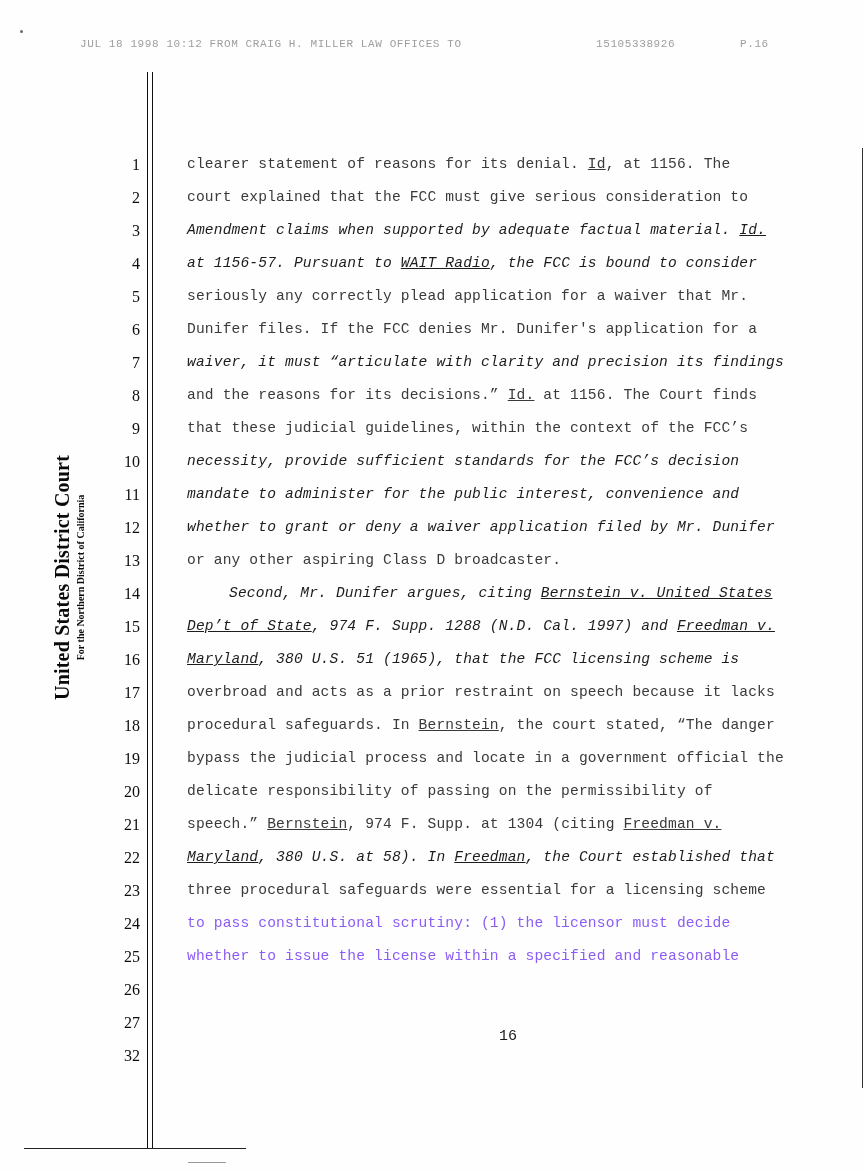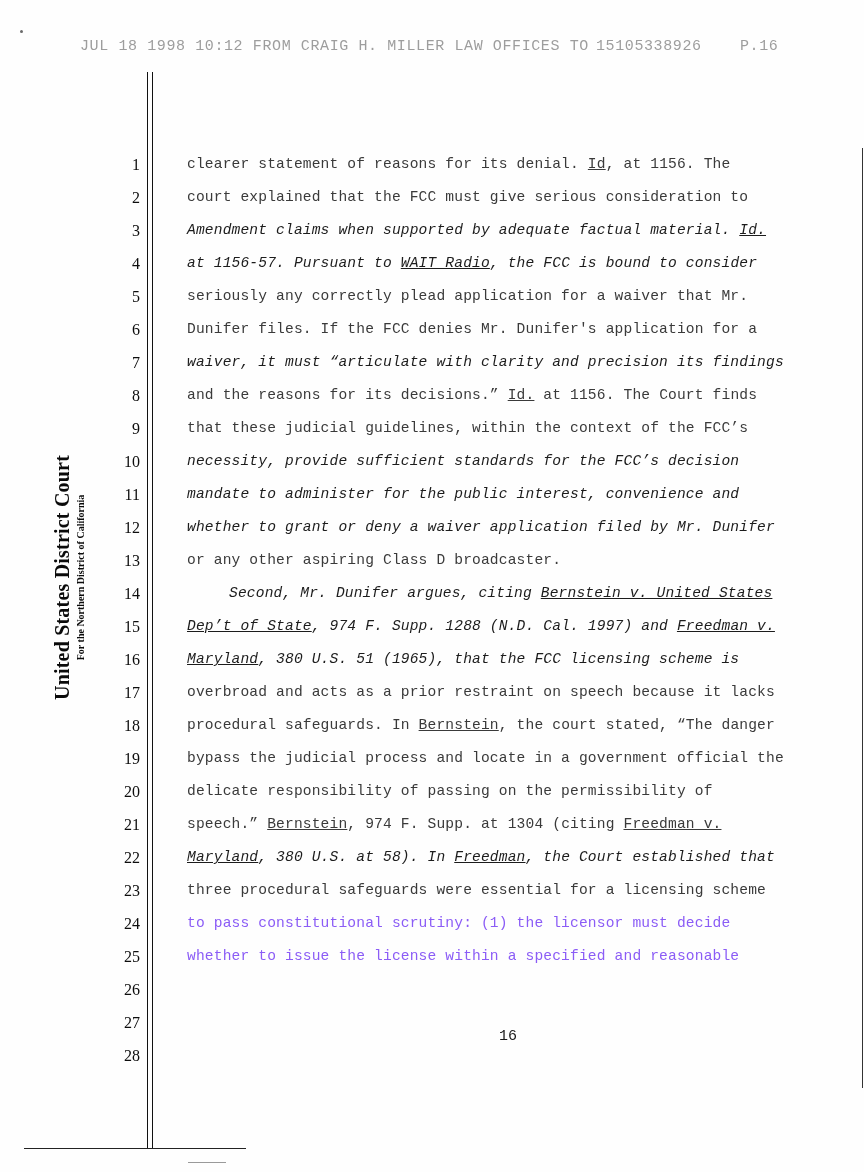--- a/index.html
+++ b/index.html
@@ -23,21 +23,21 @@
   }
 
   
   .fax-header {
     position: absolute;
     top: 38px;
     left: 80px;
     width: 720px;
     height: 16px;
     font-family: "Liberation Mono", monospace;
-    font-size: 15px;
+    font-size: 11px;
     letter-spacing: 0.6px;
     color: #8d8d8d;
     white-space: nowrap;
     opacity: 0.85;
   }
   .fax-header .seg-left { position: absolute; left: 0; top: 0; }
   .fax-header .seg-right { position: absolute; left: 516px; top: 0; }
   .fax-header .seg-page { position: absolute; left: 660px; top: 0; }
 
   .dot-mark {
@@ -211,21 +211,21 @@
       <div>18</div>
       <div>19</div>
       <div>20</div>
       <div>21</div>
       <div>22</div>
       <div>23</div>
       <div>24</div>
       <div>25</div>
       <div>26</div>
       <div>27</div>
-      <div>28</div>
+      <div>32</div>
     </div>
 
   <div class="body-text" id="body-text">
       <div class="ln f2">clearer statement of reasons for its denial.  <u>Id</u>, at 1156.  The</div>
       <div class="ln f2">court explained that the FCC must give serious consideration to</div>
       <div class="ln f3">Amendment claims when supported by adequate factual material.  <u>Id.</u></div>
       <div class="ln f3">at 1156-57.  Pursuant to <u>WAIT Radio</u>, the FCC is bound to consider</div>
       <div class="ln f2">seriously any correctly plead application for a waiver that Mr.</div>
       <div class="ln f2">Dunifer files.  If the FCC denies Mr. Dunifer's application for a</div>
       <div class="ln f3">waiver, it must “articulate with clarity and precision its findings</div>

